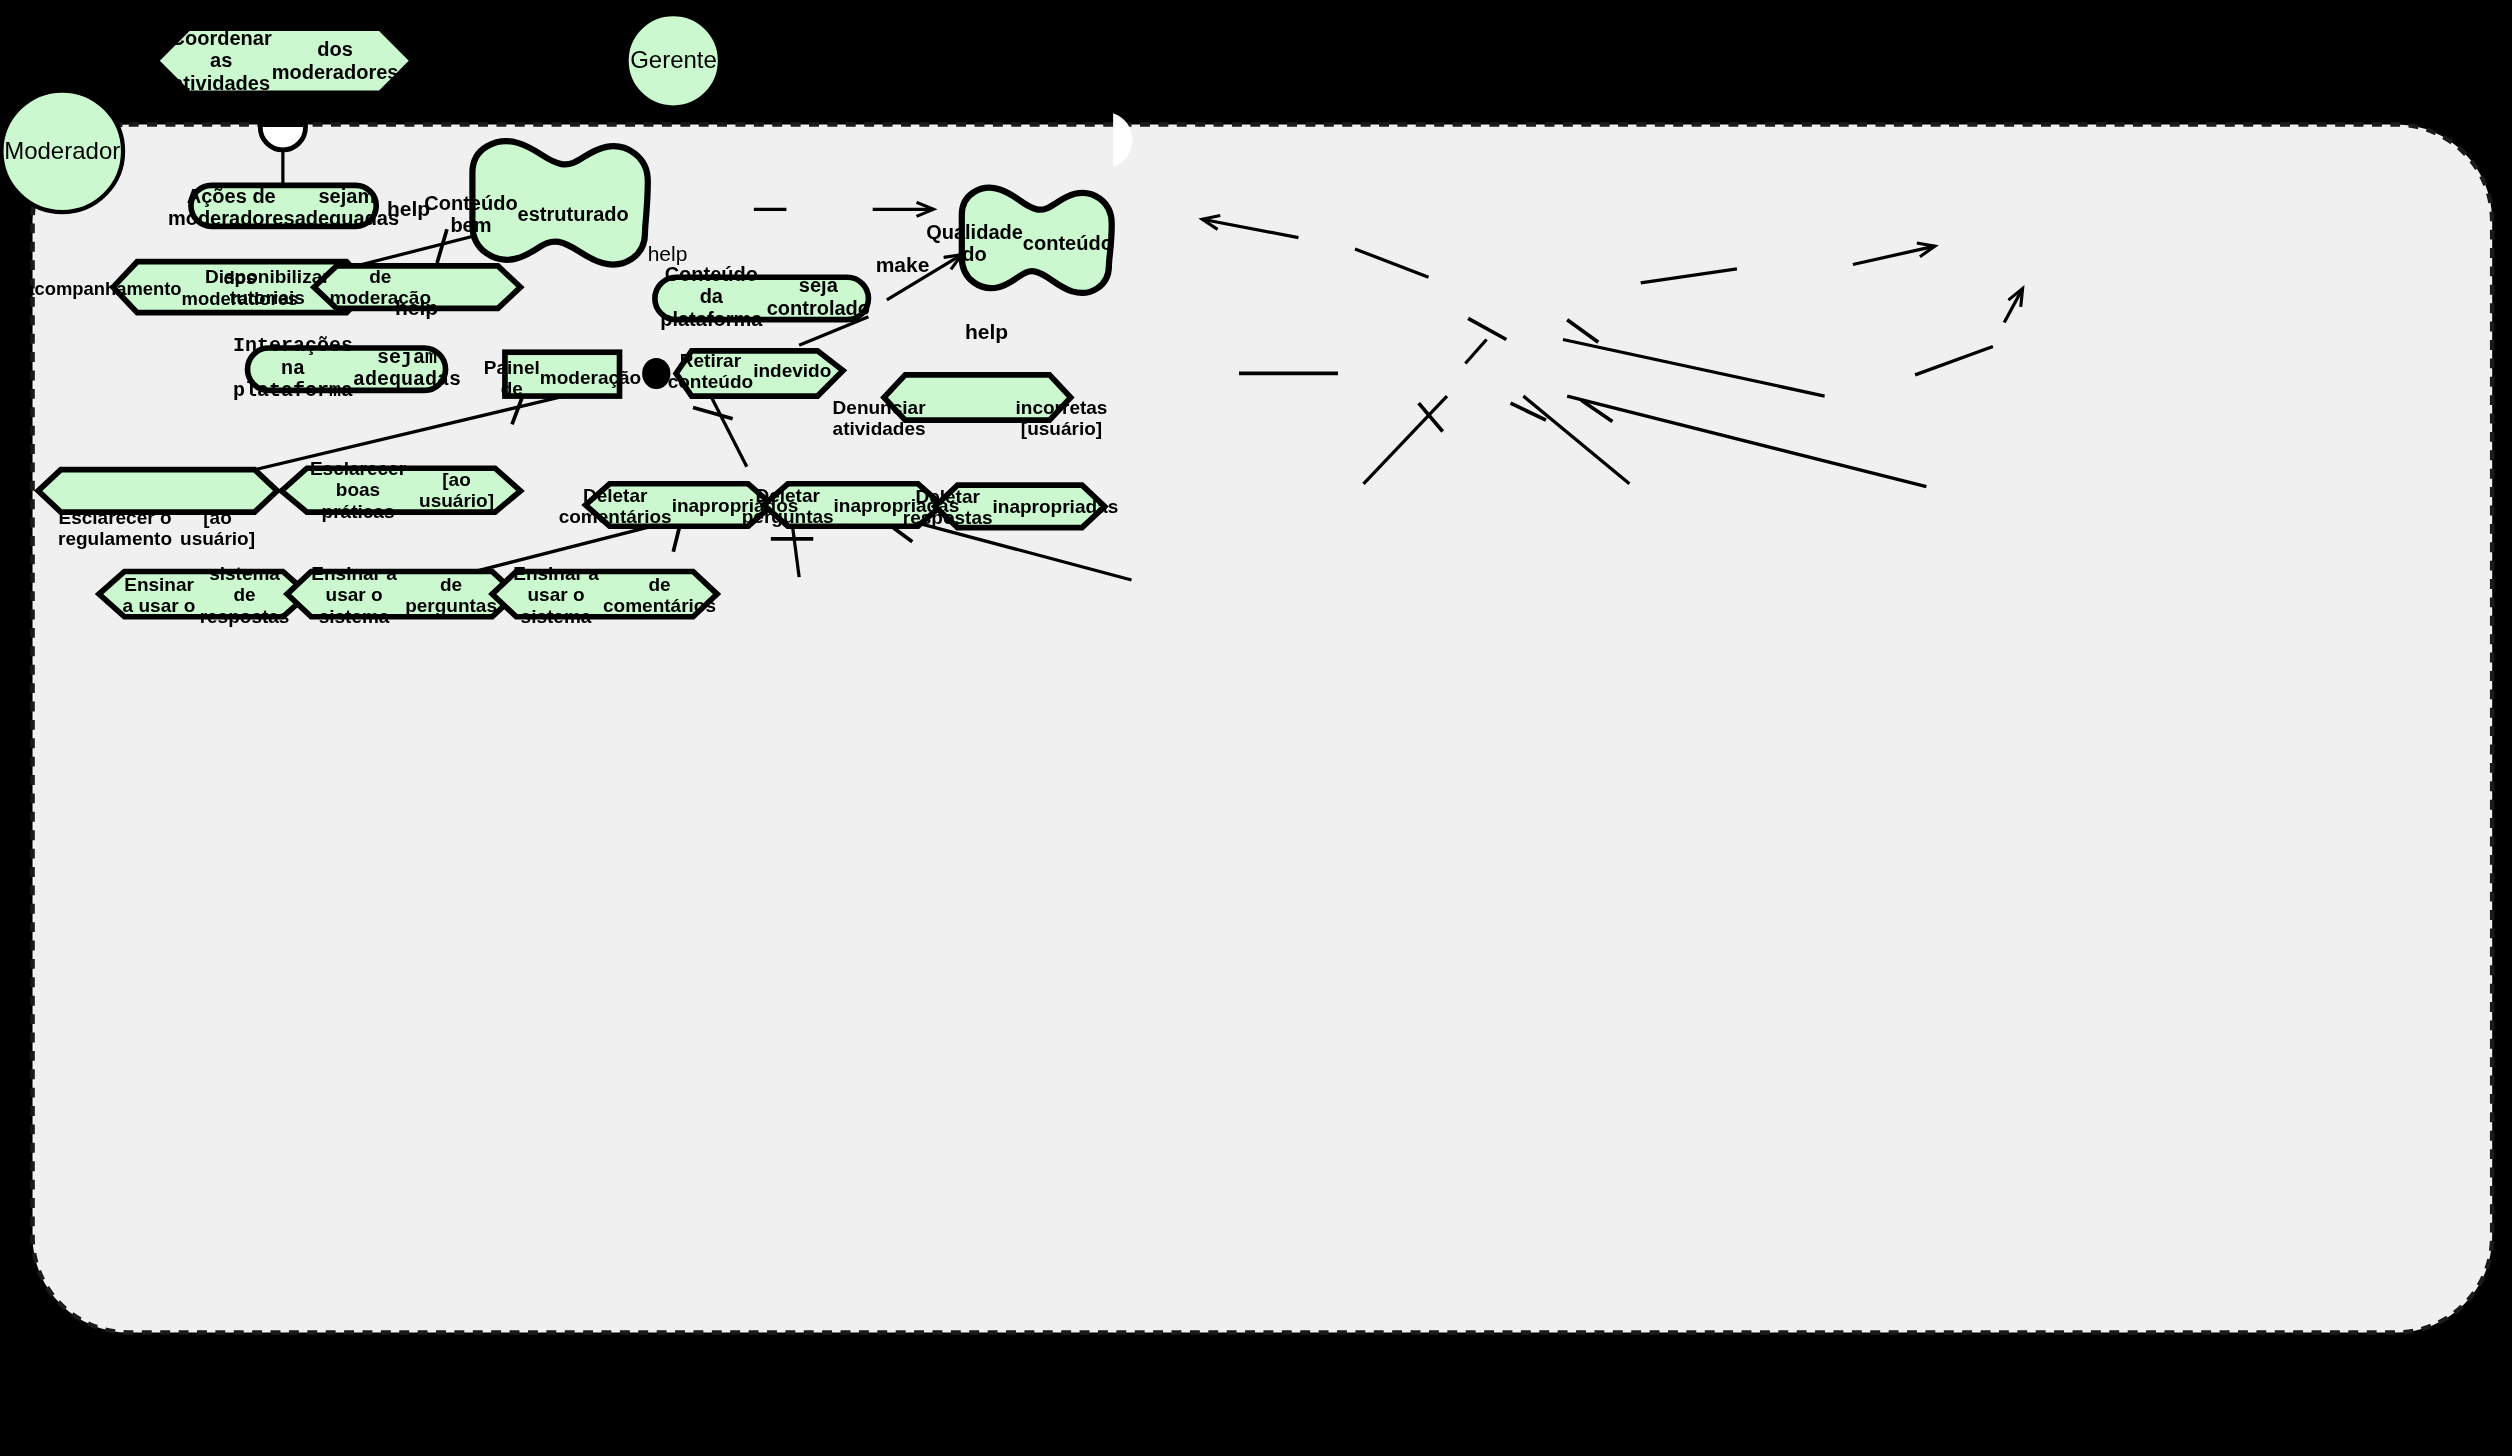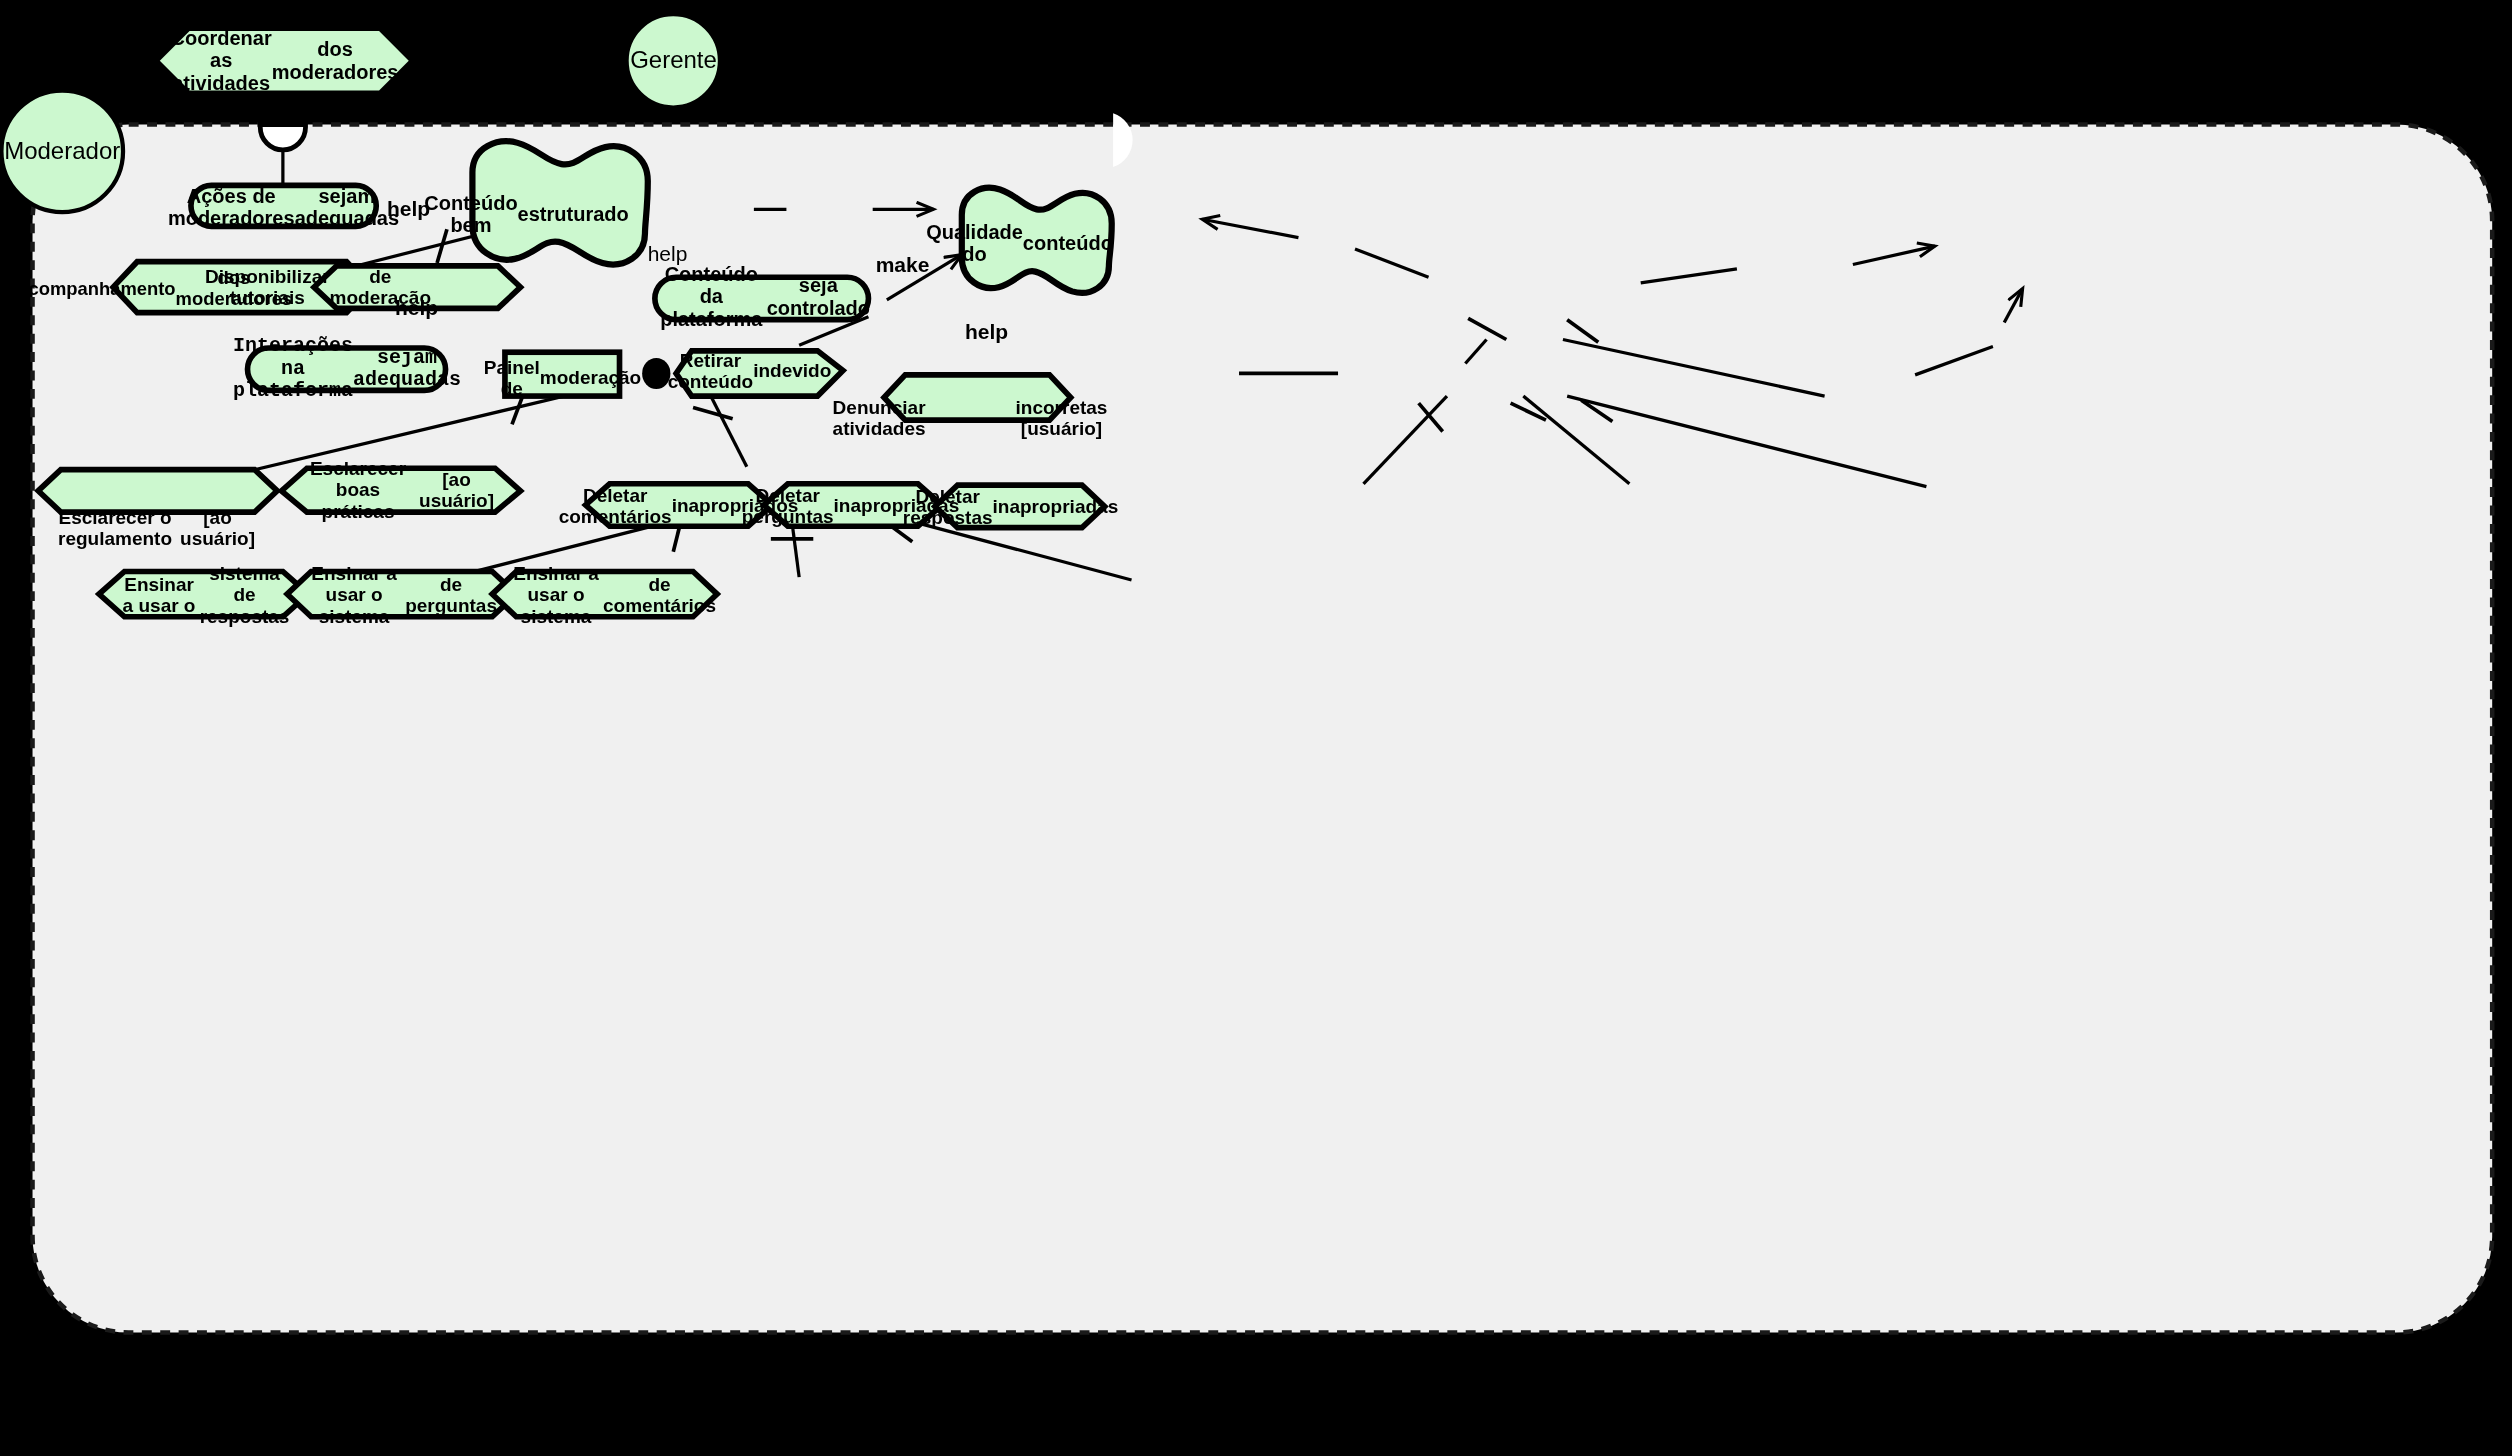--- a/index.html
+++ b/index.html
@@ -220,21 +220,21 @@
       <br>
       <span>estruturado</span>
     </div>
 
   <div class="lbl bold" style="left:962px;top:221px;width:115px;height:44px;font-size:20px;text-align:center;">
       <span>Qualidade do</span>
       <br>
       <span>conteúdo</span>
     </div>
 
-  <div class="lbl bold" style="left:53px;top:262px;width:144px;height:54px;font-size:18.4px;">
+  <div class="lbl bold" style="left:59px;top:262px;width:144px;height:54px;font-size:18.4px;">
       <span>Manter</span>
       <br>
       <span>acompanhamento</span>
       <br>
       <span>dos moderadores</span>
     </div>
 
   <div class="lbl bold" style="left:228px;top:265px;width:180px;height:44px;font-size:19px;">
       <span>Disponibilizar tutoriais</span>
       <br>

